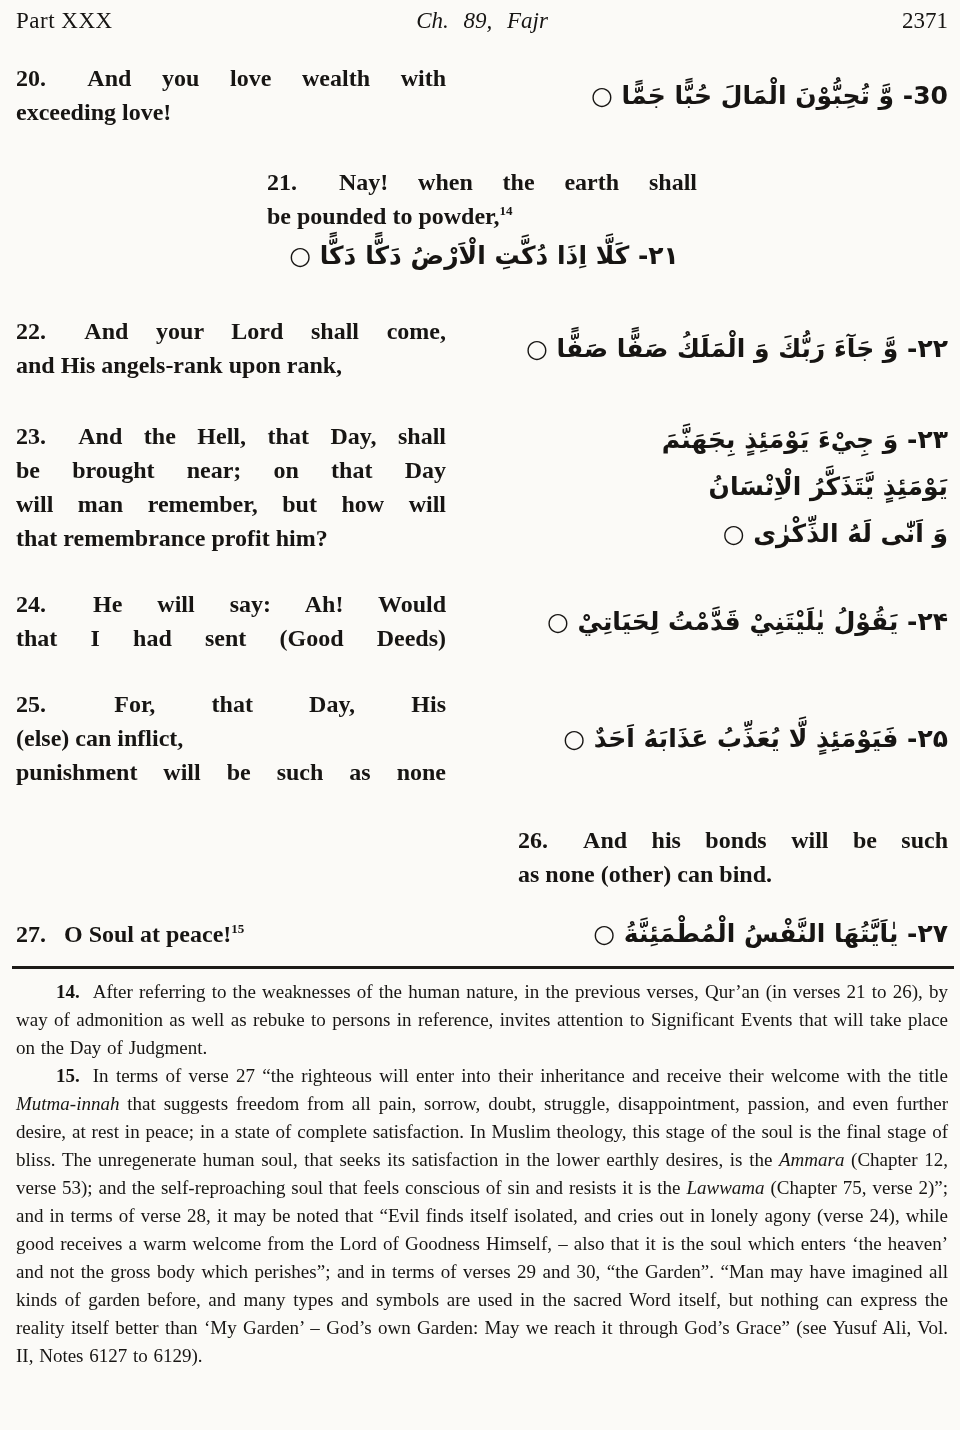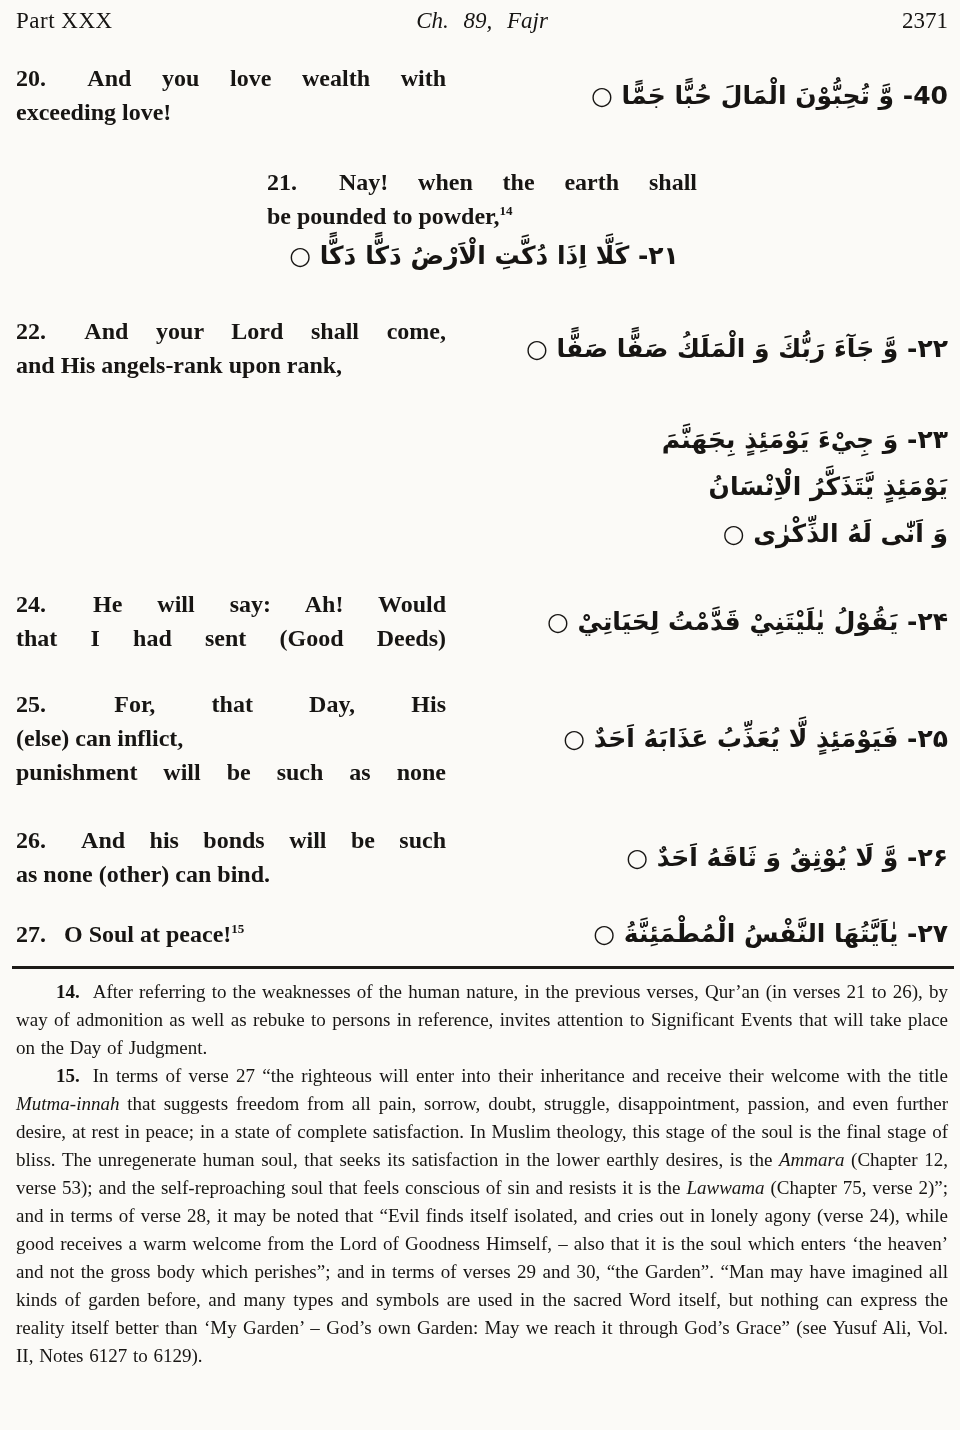--- a/index.html
+++ b/index.html
@@ -87,21 +87,21 @@
   </div>
 
   <div class="verses">
 
     <div class="vrow" id="r20">
       <div class="ven">
         <div class="vline"><span class="vnum">20.</span> <span>And you love wealth with</span></div>
         <div class="vline last"><span>exceeding love!</span></div>
       </div>
       <div class="var">
-          <span class="aline single">40- وَّ تُحِبُّوْنَ الْمَالَ حُبًّا جَمًّا ○</span>
+          <span class="aline single">30- وَّ تُحِبُّوْنَ الْمَالَ حُبًّا جَمًّا ○</span>
         </div>
     </div>
 
     <div class="vrow" id="r21">
       <div class="ven">
         <div class="vline"><span class="vnum">21.</span> <span>Nay! when the earth shall</span></div>
         <div class="vline last"><span>be pounded to powder,</span><sup class="fnref">14</sup></div>
       </div>
       <div class="var">
           <span class="aline single">۲۱- كَلَّا اِذَا دُكَّتِ الْاَرْضُ دَكًّا دَكًّا ○</span>
@@ -112,20 +112,26 @@
       <div class="ven">
         <div class="vline"><span class="vnum">22.</span> <span>And your Lord shall come,</span></div>
         <div class="vline last"><span>and His angels-rank upon rank,</span></div>
       </div>
       <div class="var">
           <span class="aline single">۲۲- وَّ جَآءَ رَبُّكَ وَ الْمَلَكُ صَفًّا صَفًّا ○</span>
         </div>
     </div>
 
     <div class="vrow" id="r23">
+      <div class="ven">
+        <div class="vline"><span class="vnum">23.</span> <span>And the Hell, that Day, shall</span></div>
+        <div class="vline"><span>be brought near; on that Day</span></div>
+        <div class="vline"><span>will man remember, but how will</span></div>
+        <div class="vline last"><span>that remembrance profit him?</span></div>
+      </div>
       <div class="var">
         <span class="aline">۲۳- وَ جِيْءَ يَوْمَئِذٍ بِجَهَنَّمَ</span>
         <span class="aline">يَوْمَئِذٍ يَّتَذَكَّرُ الْاِنْسَانُ</span>
         <span class="aline">وَ اَنّٰى لَهُ الذِّكْرٰى ○</span>
       </div>
     </div>
 
     <div class="vrow" id="r24">
       <div class="ven">
         <div class="vline"><span class="vnum">24.</span> <span>He will say: Ah! Would</span></div>
@@ -145,23 +151,20 @@
       <div class="var">
           <span class="aline single">۲۵- فَيَوْمَئِذٍ لَّا يُعَذِّبُ عَذَابَهُ اَحَدٌ ○</span>
         </div>
     </div>
 
     <div class="vrow" id="r26">
       <div class="ven">
         <div class="vline"><span class="vnum">26.</span> <span>And his bonds will be such</span></div>
         <div class="vline last"><span>as none (other) can bind.</span></div>
       </div>
-      <div class="var">
-          <span class="aline single">۲۶- وَّ لَا يُوْثِقُ وَ ثَاقَهُ اَحَدٌ ○</span>
-        </div>
     </div>
 
     <div class="vrow" id="r27">
       <div class="ven">
         <div class="vline last"><span class="vnum">27.</span> <span>O Soul at peace!</span><sup class="fnref">15</sup></div>
       </div>
       <div class="var">
           <span class="aline single">۲۷- يٰاَيَّتُهَا النَّفْسُ الْمُطْمَئِنَّةُ ○</span>
         </div>
     </div>

